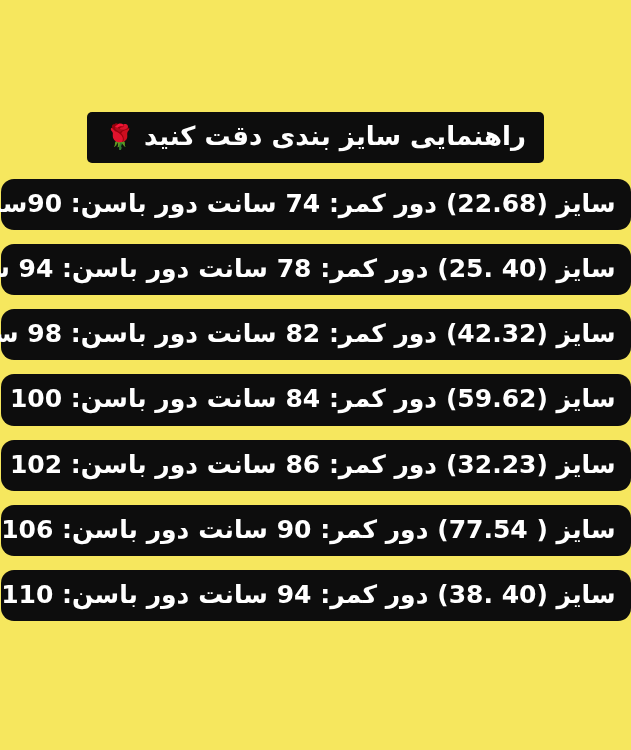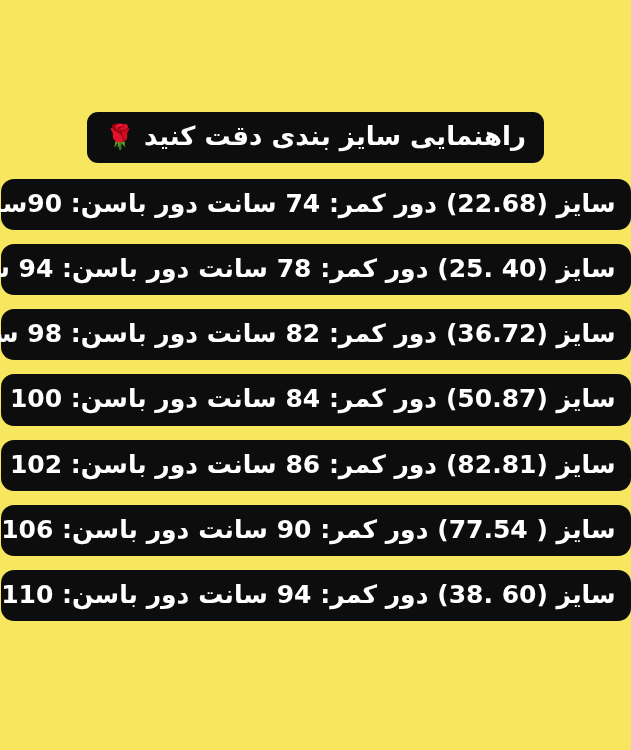--- a/index.html
+++ b/index.html
@@ -32,21 +32,21 @@
     font-size: 25px;
     font-weight: bold;
     line-height: 1.25;
     white-space: nowrap;
     text-align: center;
   }
   .pill.title {
     font-size: 26px;
     margin-bottom: 16px;
     padding: 8px 18px 10px 18px;
-    border-radius: 11px;
+    border-radius: 5px;
   }
   .num {
     direction: ltr;
     unicode-bidi: isolate;
   }
   .rose {
     color: #d22b35;
     font-size: 24px;
   }
 </style>
@@ -67,41 +67,41 @@
   </div>
 
   <div class="pill">
     <span>سایز</span>
     <span class="num">(25. 40)</span>
     <span>دور کمر: 78 سانت دور باسن: 94 سانت</span>
   </div>
 
   <div class="pill">
     <span>سایز</span>
-    <span class="num">(36.72)</span>
+    <span class="num">(42.32)</span>
     <span>دور کمر: 82 سانت دور باسن: 98 سانت</span>
   </div>
 
   <div class="pill">
     <span>سایز</span>
-    <span class="num">(50.87)</span>
+    <span class="num">(59.62)</span>
     <span>دور کمر: 84 سانت دور باسن: 100 سانت</span>
   </div>
 
   <div class="pill">
     <span>سایز</span>
-    <span class="num">(82.81)</span>
+    <span class="num">(32.23)</span>
     <span>دور کمر: 86 سانت دور باسن: 102 سانت</span>
   </div>
 
   <div class="pill">
     <span>سایز</span>
     <span class="num">(77.54 )</span>
     <span>دور کمر: 90 سانت دور باسن: 106 سانت</span>
   </div>
 
   <div class="pill">
     <span>سایز</span>
-    <span class="num">(38. 60)</span>
+    <span class="num">(38. 40)</span>
     <span>دور کمر: 94 سانت دور باسن: 110 سانت</span>
   </div>
 
 </div>
 
 </body></html>

